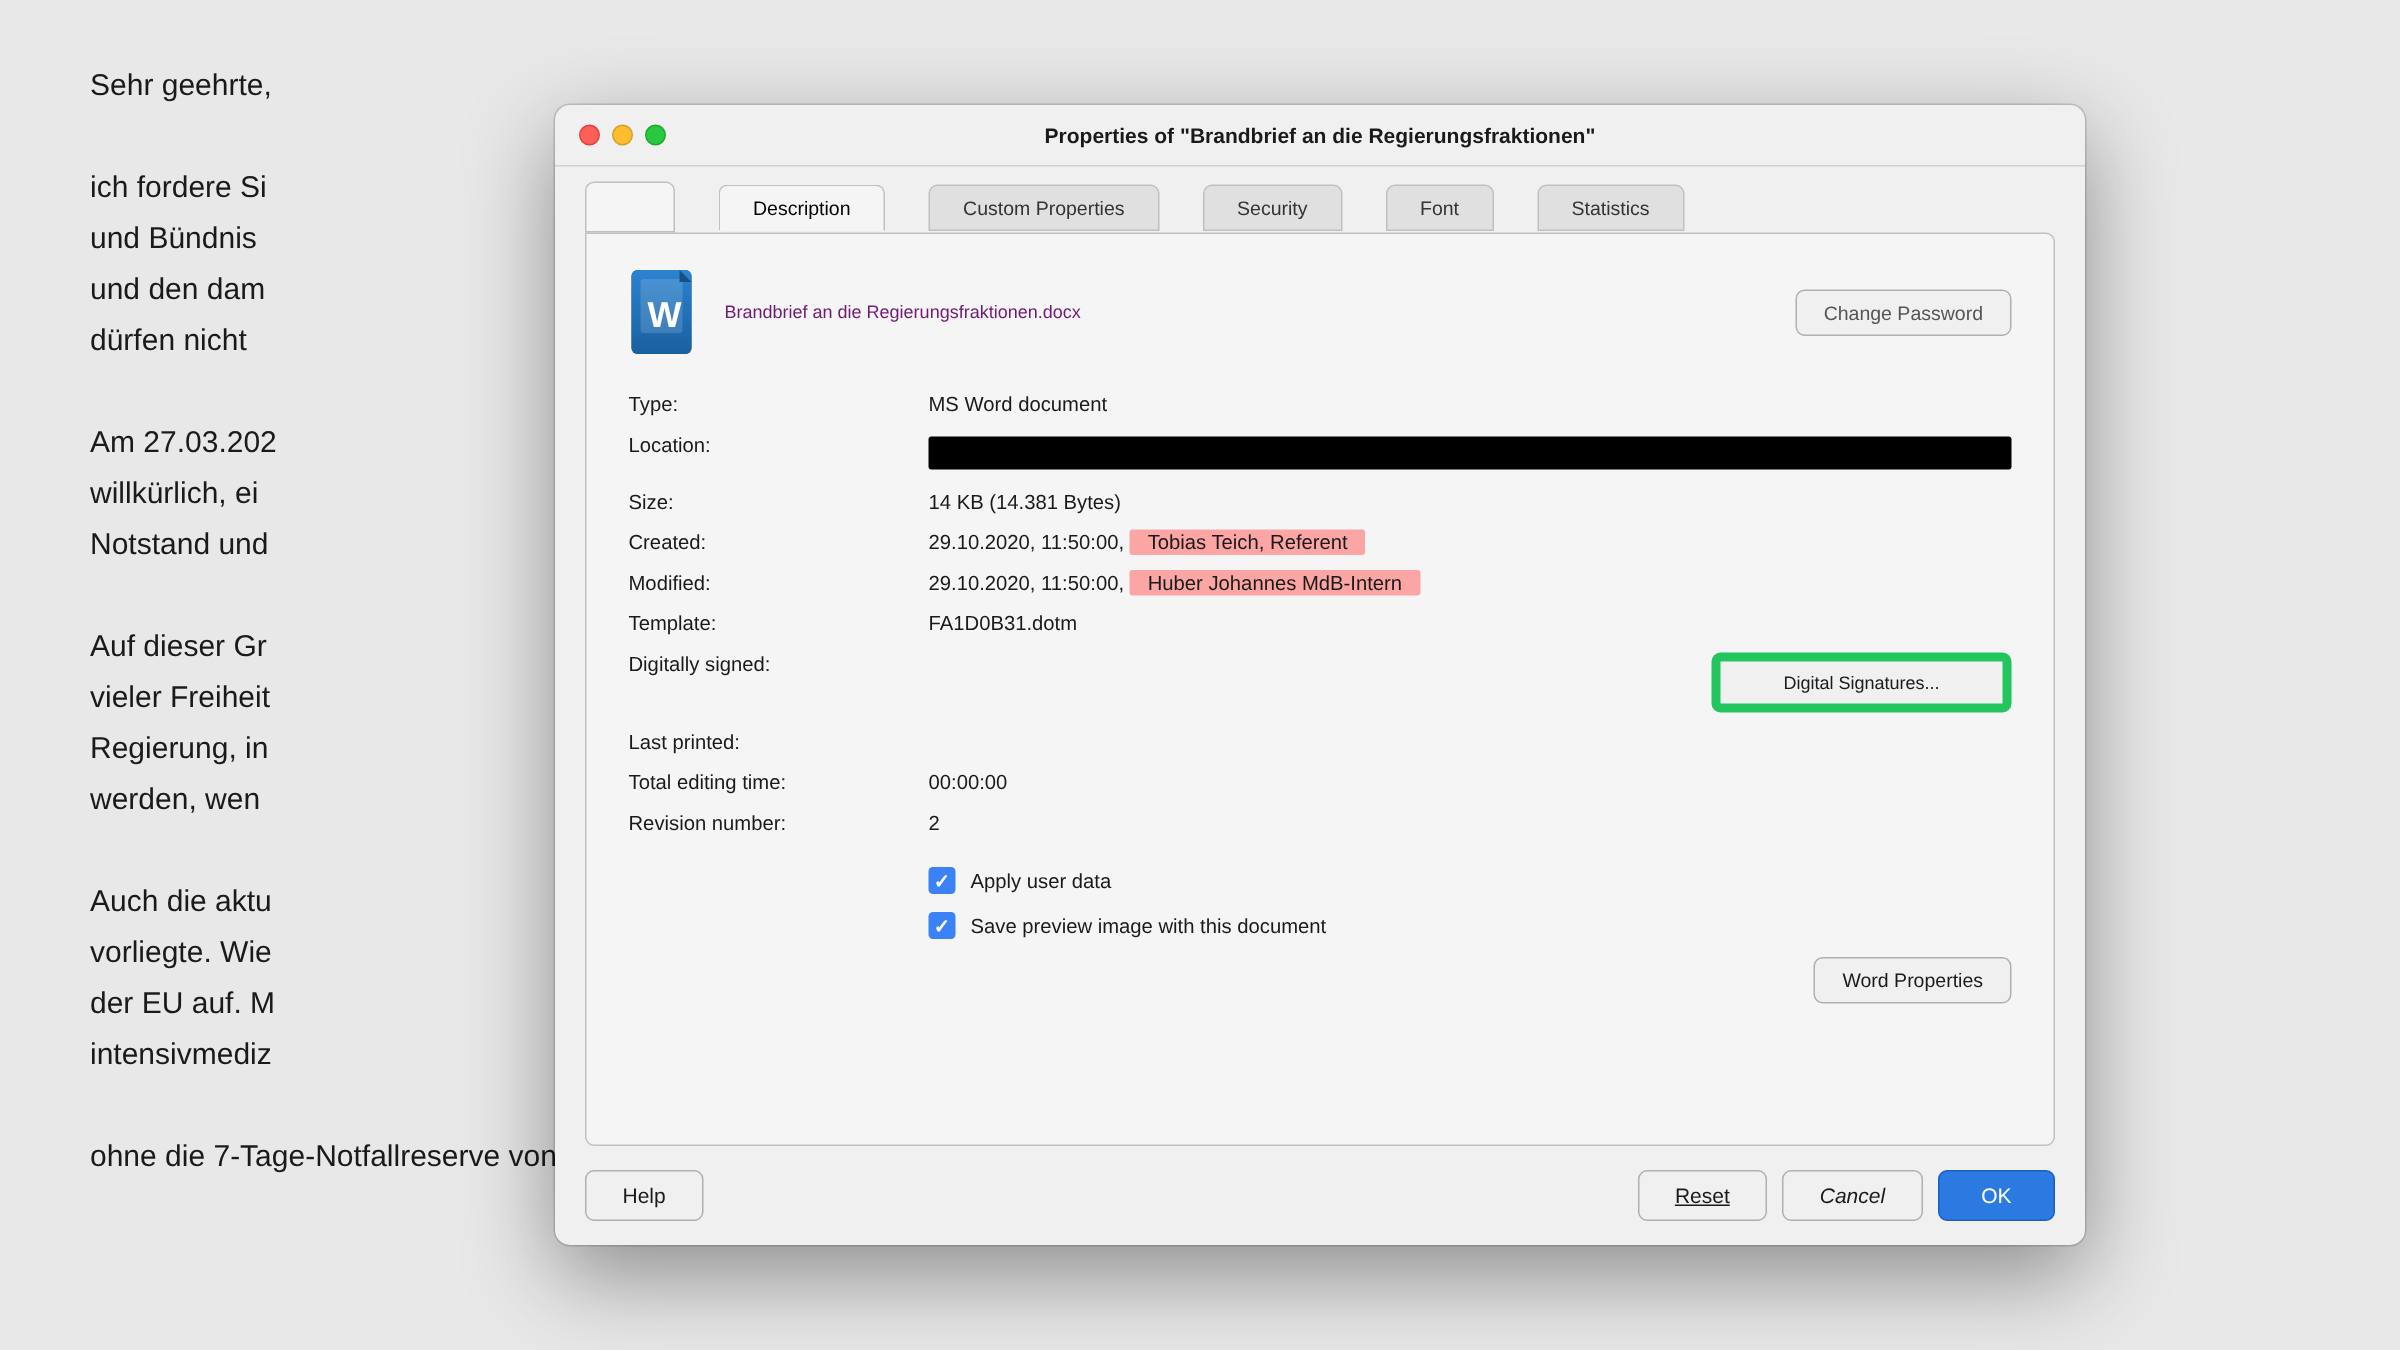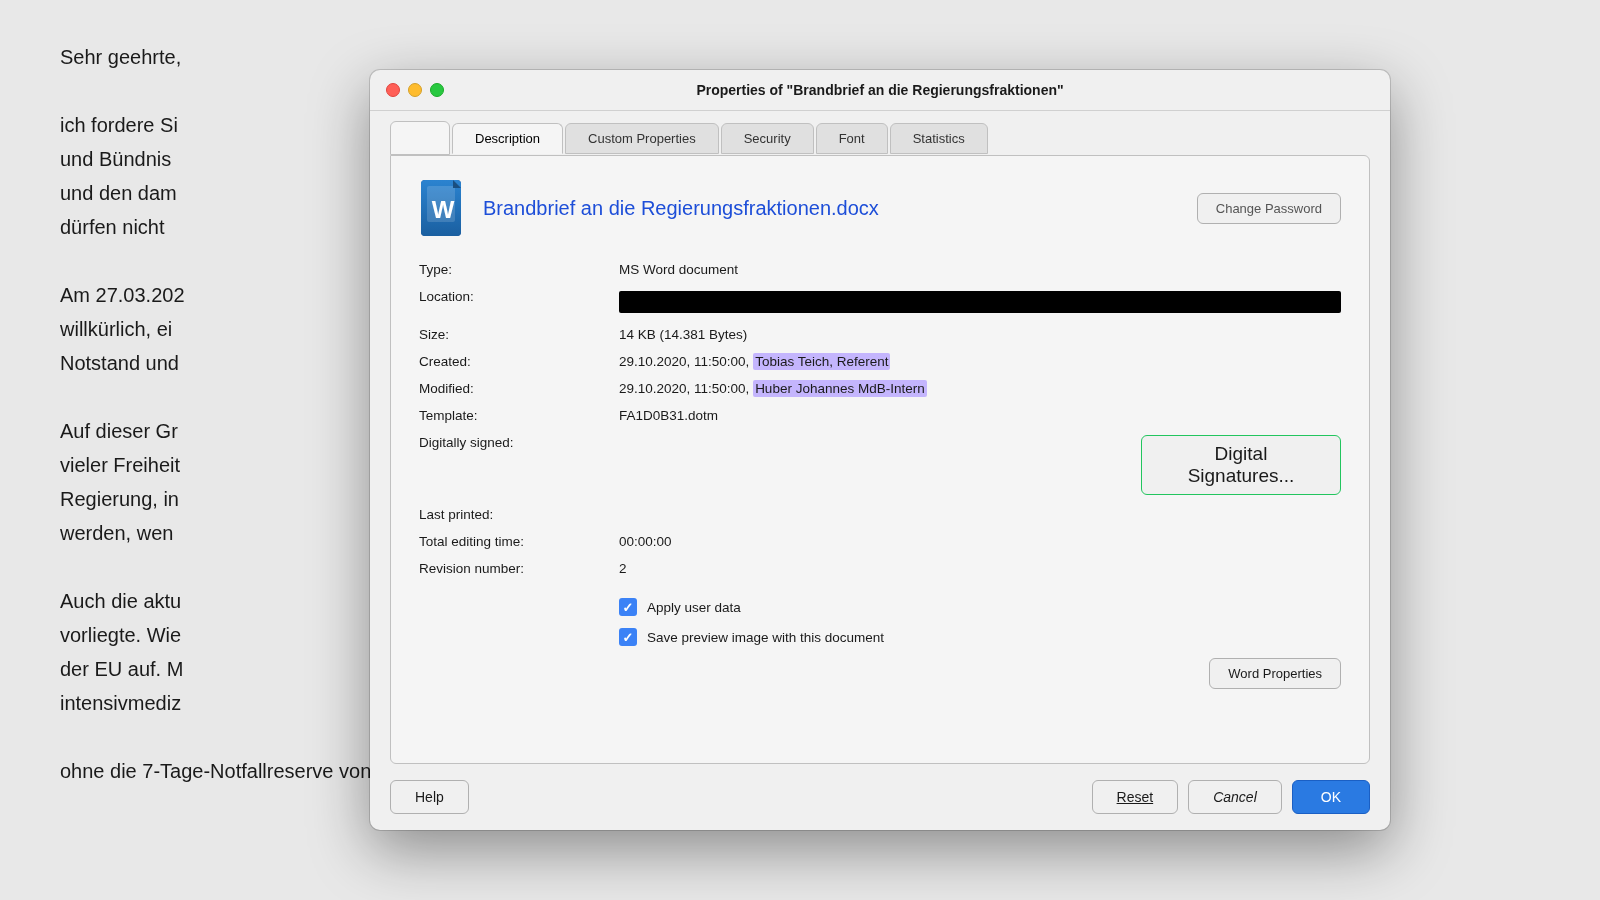--- a/index.html
+++ b/index.html
@@ -92,20 +92,21 @@
     .tab {
       padding: 7px 22px;
       font-size: 13px;
       color: #333;
       border: 1px solid #c0c0c0;
       border-radius: 6px 6px 0 0;
       cursor: pointer;
       background: #e0e0e0;
       margin-right: 2px;
       border-bottom: 1px solid #c0c0c0;
+      margin-left: 27px;
     }
 
     .tab.active {
       background: #f5f5f5;
       border-bottom: 1px solid #f5f5f5;
       font-weight: 500;
       color: #000;
     }
 
     .tab-empty {
@@ -135,22 +136,22 @@
     }
 
     .file-icon {
       width: 48px;
       height: 56px;
       margin-right: 16px;
       flex-shrink: 0;
     }
 
     .file-name {
-      font-size: 20px;
-      color: #1d4ed8;
+      font-size: 12px;
+      color: #701a75;
       flex: 1;
     }
 
     .change-password-btn {
       padding: 7px 18px;
       font-size: 13px;
       background: #f0f0f0;
       border: 1px solid #b0b0b0;
       border-radius: 6px;
       cursor: pointer;
@@ -183,31 +184,31 @@
       background: #000;
       color: #000;
       height: 22px;
       border-radius: 2px;
       margin: 2px 0;
       display: block;
       width: 100%;
     }
 
     .highlight-yellow {
-      background-color: #c4b5fd;
-      padding: 1px 2px;
+      background-color: #fca5a5;
+      padding: 1px 12px;
       border-radius: 2px;
       margin-top: 16px;
     }
 
     .digital-sig-btn {
       padding: 7px 18px;
-      font-size: 19px;
-      background: #f0f0f0;
-      border: 1px solid #22c55e;
+      font-size: 12px;
+      background: #f0f0f0;
+      border: 6px solid #22c55e;
       border-radius: 6px;
       cursor: pointer;
       color: #1a1a1a;
       margin-left: auto;
       display: block;
       width: 200px;
       text-align: center;
     }
 
     

